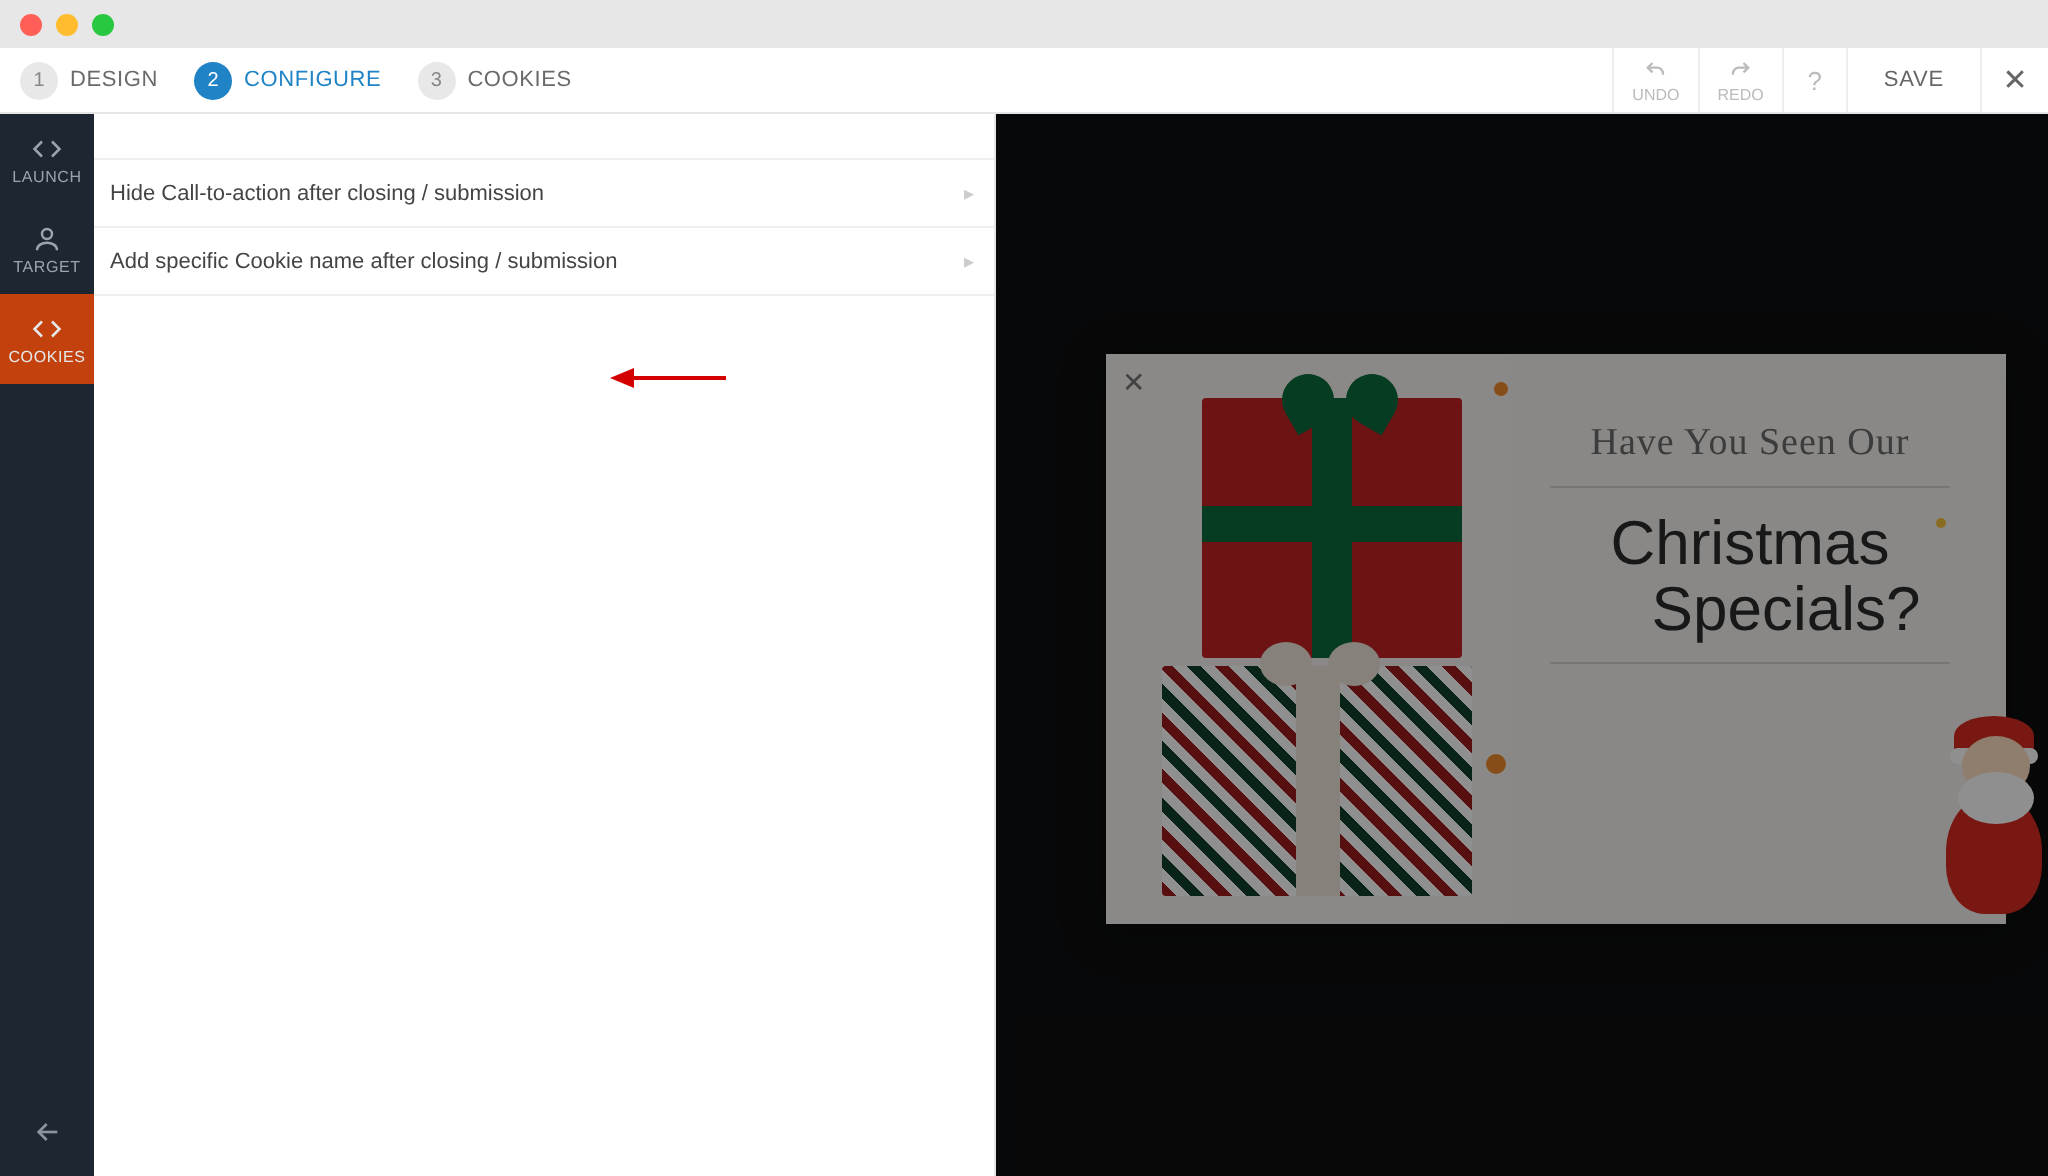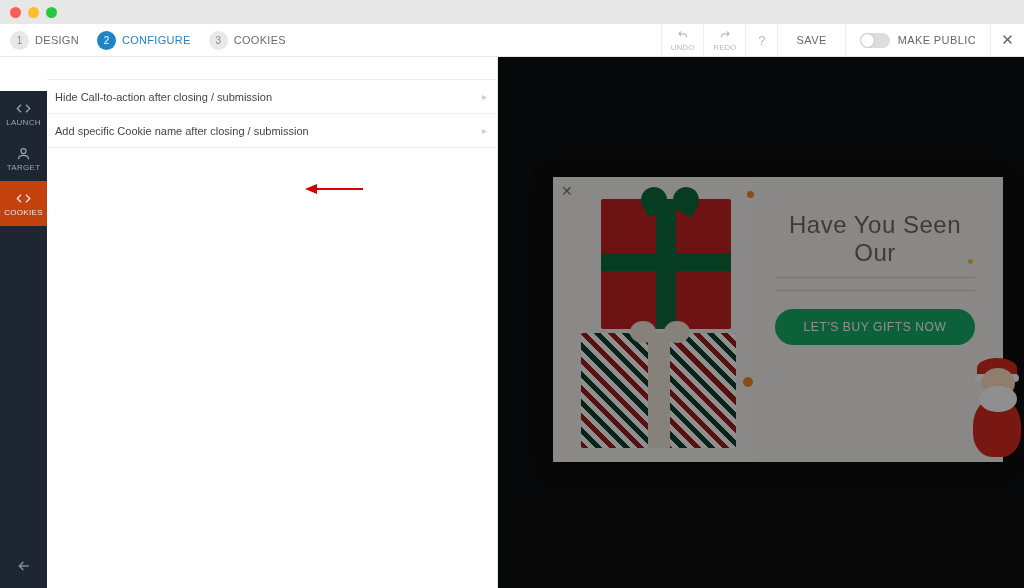--- a/index.html
+++ b/index.html
@@ -25,21 +25,21 @@
   .tbbtn svg { width: 14px; height: 14px; }
   .helpbtn { width: 32px; height: 100%; display: flex; align-items: center; justify-content: center; border-left: 1px solid #eee; color: #bbb; font-size: 13px; cursor: pointer; }
   .savebtn { padding: 0 18px; height: 100%; display: flex; align-items: center; border-left: 1px solid #eee; letter-spacing: .4px; color:#666; cursor:pointer;}
   .publish { display: flex; align-items: center; gap: 8px; padding: 0 14px; height: 100%; border-left: 1px solid #eee; color:#666; letter-spacing:.4px; cursor:pointer;}
   .switch { width: 30px; height: 15px; border-radius: 15px; background: #ddd; position: relative; }
   .switch::after { content: ""; position: absolute; width: 13px; height: 13px; border-radius: 50%; background: #fff; top: 1px; left: 1px; box-shadow: 0 0 2px rgba(0,0,0,.3); }
   .closebtn { width: 34px; height: 100%; display: flex; align-items: center; justify-content: center; border-left:1px solid #eee; color:#666; cursor:pointer; font-size:15px;}
 
   
   .body { display: flex; height: calc(588px - 24px - 33px); }
-  .railcol { width: 47px; background: #1e2731; display: flex; flex-direction: column; margin-top: 34px; }
+  .railcol { width: 47px; background: #1e2731; display: flex; flex-direction: column; }
   .railitem { height: 45px; display: flex; flex-direction: column; align-items: center; justify-content: center; gap: 2px; color: #9aa4ae; font-size: 8px; letter-spacing:.3px; cursor: pointer; }
   .railitem svg { width: 15px; height: 15px; }
   .railitem.active { background: #c2410c; color: #e5e9ec; }
   .railspacer { flex: 1; }
   .railback { height: 44px; display:flex; align-items:center; justify-content:center; color:#8a95a0; cursor:pointer;}
   .railback svg { width:16px; height:16px; }
 
   .panel { width: 451px; background: #fff; border-right: 1px solid #e6e6e6; }
   .panel-head { height: 23px; border-bottom: 1px solid #eee; }
   .prow { height: 34px; border-bottom: 1px solid #eee; display: flex; align-items: center; padding: 0 10px 0 8px; font-size: 11px; color: #444; cursor: pointer; justify-content: space-between; gap: 36px; }
@@ -65,21 +65,21 @@
   .bow { position:absolute; left:88px; top:10px; width:58px; height:30px;}
   .bow::before,.bow::after{content:"";position:absolute;width:26px;height:26px;background:#0b6b3d;border-radius:50% 50% 50% 0;}
   .bow::before{left:0;transform:rotate(-30deg);}
   .bow::after{right:0;transform:scaleX(-1) rotate(-30deg);}
   .ribbon2 { position:absolute; left:95px; top:156px; width:22px; height:115px; background:#efe6da; }
   .bow2 { position:absolute; left:77px; top:144px; width:60px; height:28px;}
   .bow2::before,.bow2::after{content:"";position:absolute;width:26px;height:22px;background:#efe6da;border-radius:50%;}
   .bow2::before{left:0;} .bow2::after{right:0;}
 
   .popup-right { flex:1; padding: 34px 22px 0 16px; text-align:center; position:relative;}
-  .pr-line1 { font-size: 24px; color:#6b6b6b; letter-spacing:.5px; }
+  .pr-line1 { font-size: 19px; color:#6b6b6b; letter-spacing:.5px;font-family:Liberation Serif, serif; }
   .pr-hr { border:none; border-top:1px solid #d8d2c9; margin:10px 6px 12px; }
   .pr-line2 { font-family: Georgia, "Times New Roman", serif; font-size: 31px; color:#2c2c2c; line-height:1.05; }
   .pr-line2 .sp { display:block; font-size:31px; padding-left:36px; }
   .pr-line3 { font-size: 14px; color:#d66a00; margin-top:4px; font-weight:600;}
   .pr-cta { margin: 18px auto 0; background:#16ad6a; color:#fff; font-size:12px; letter-spacing:.6px; padding:11px 0; border-radius:22px; width:200px; cursor:pointer;}
   .conf { position:absolute; width:7px; height:7px; border-radius:50%; }
 
   .santa { position:absolute; right:-4px; top:305px; width:55px; height:95px; }
   .santa .bodyc{position:absolute;left:0;bottom:0;width:48px;height:60px;background:#d82a22;border-radius:48% 48% 40% 40%;}
   .santa .face{position:absolute;left:8px;top:6px;width:34px;height:30px;background:#ffe0c4;border-radius:50%;}
@@ -125,24 +125,20 @@
       </div>
       <div class="tbbtn">
         <svg viewBox="0 0 24 24" fill="none" stroke="currentColor" stroke-width="2">
             <path d="M15 14l4-4-4-4"></path>
             <path d="M19 10h-8a5 5 0 0 0-5 5v1"></path>
           </svg>
         <span>REDO</span>
       </div>
       <div class="helpbtn">?</div>
       <div class="savebtn">SAVE</div>
-      <div class="publish">
-        <div class="switch"></div>
-        <span>MAKE PUBLIC</span>
-      </div>
       <div class="closebtn">✕</div>
     </div>
   </div>
 
   <div class="body">
     <div class="railcol">
       <div class="railitem">
         <svg viewBox="0 0 24 24" fill="none" stroke="currentColor" stroke-width="2">
             <polyline points="16 18 22 12 16 6"></polyline>
             <polyline points="8 6 2 12 8 18"></polyline>
@@ -195,22 +191,25 @@
           <div class="gift small"></div>
           <div class="ribbon2"></div>
           <div class="bow2"></div>
         </div>
         <div class="popup-right">
           <span class="conf" style="background:#f08a2c;left:-6px;top:14px;"></span>
           <span class="conf" style="background:#f3c13a;right:30px;top:82px;width:5px;height:5px;"></span>
           <span class="conf" style="background:#f08a2c;left:-10px;top:200px;width:10px;height:10px;"></span>
           <div class="pr-line1">Have You Seen Our</div>
           <hr class="pr-hr">
+          <div class="pr-line2">
+            <span>Christmas</span>
+            <span class="sp">Specials?</span>
+          </div>
           <hr class="pr-hr">
-          <div class="pr-cta">LET'S BUY GIFTS NOW</div>
         </div>
       </div>
       <div class="santa">
         <div class="bodyc"></div>
         <div class="hat"></div>
         <div class="hatband"></div>
         <div class="face"></div>
         <div class="beard"></div>
       </div>
       <div class="overlay"></div>

